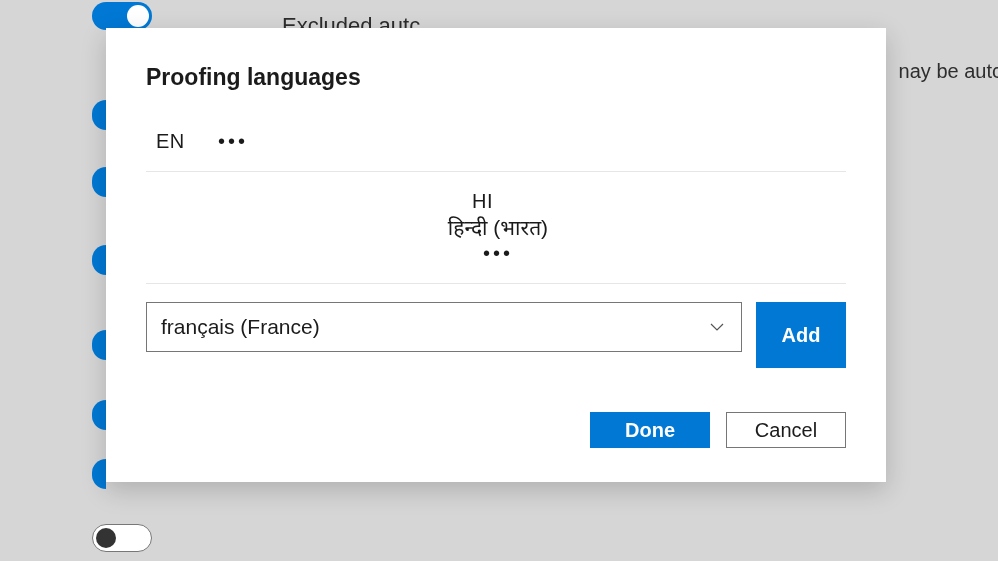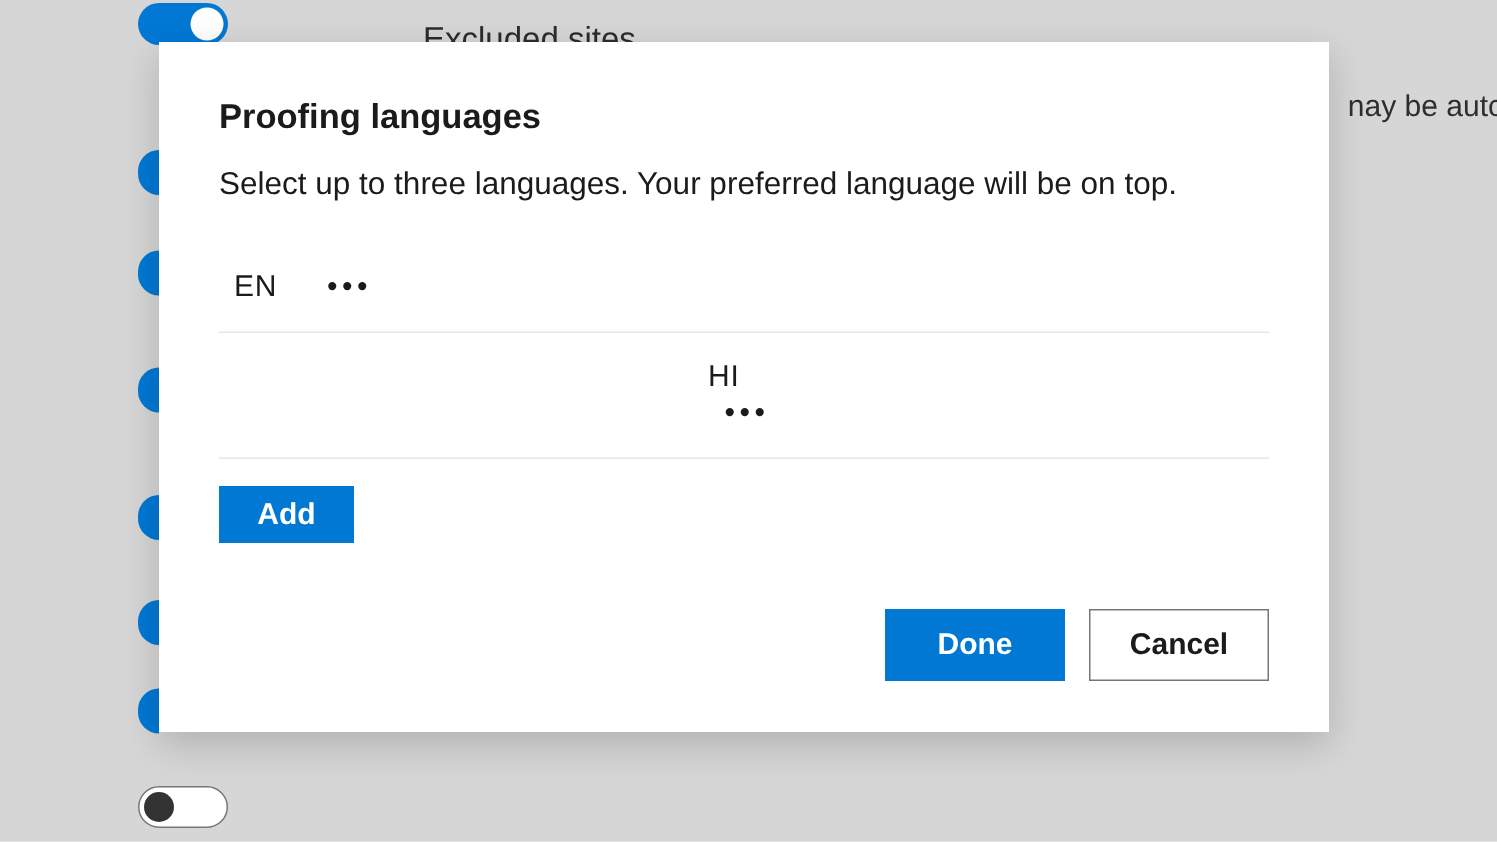--- a/index.html
+++ b/index.html
@@ -144,81 +144,89 @@
       flex: 1;
       font-size: 21px;
       color: #1b1b1b;
     }
     .chevron {
       display: inline-block;
     }
     .chevron svg { display: block; }
 
     .btn {
-      height: 38px;
+      height: 66px;
       min-width: 90px;
       padding: 0 22px;
       font-size: 20px;
       font-weight: 600;
       border: none;
       cursor: pointer;
       font-family: inherit;
     }
     .btn-primary {
       background: #0078d4;
       color: #fff;
     }
     .btn-secondary {
       background: #fff;
       color: #1b1b1b;
       border: 1px solid #767676;
-      font-weight: 700;
+      font-weight: 400;
     }
 
     .footer-row {
       display: flex;
       justify-content: flex-end;
       gap: 16px;
       margin-top: 44px;
     }
-    .footer-row .btn { min-width: 120px; height: 48px; }
+    .footer-row .btn { min-width: 120px; height: 36px; }
   </style>
 </head>
 <body>
 
 <div class="bg">
-  <div class="bg-heading">Excluded sites</div>
+  <div class="bg-heading">Excluded autc</div>
   <div class="bg-right-text">nay be autc</div>
 
   <div class="toggle-on" style="top:2px;"></div>
   <div class="bg-blue-sliver" style="top:100px;"></div>
   <div class="bg-blue-sliver" style="top:167px;"></div>
   <div class="bg-blue-sliver" style="top:245px;"></div>
   <div class="bg-blue-sliver" style="top:330px;"></div>
   <div class="bg-blue-sliver" style="top:400px;"></div>
   <div class="bg-blue-sliver" style="top:459px;"></div>
   <div class="toggle-off" style="top:524px;"></div>
 </div>
 
 <div class="dialog">
   <h2 class="dialog-title">Proofing languages</h2>
-  <p class="dialog-subtitle">Select up to three languages. Your preferred language will be on top.</p>
 
   <div class="lang-list">
     <div class="lang-row">
       <span class="lang-code">EN</span>
       <button class="more-btn">•••</button>
     </div>
     <div class="lang-row">
       <span class="lang-code">HI</span>
+      <span class="lang-name">हिन्दी (भारत)</span>
       <button class="more-btn">•••</button>
     </div>
   </div>
 
   <div class="add-row">
+    <div class="select-wrap">
+      <span class="select-text">français (France)</span>
+      <span class="chevron">
+        <svg width="20" height="20" viewBox="0 0 20 20">
+            <path d="M4 7 L10 13 L16 7" stroke="#555" stroke-width="1.2" fill="none"></path>
+          </svg>
+      </span>
+    </div>
     <button class="btn btn-primary">Add</button>
   </div>
 
   <div class="footer-row">
     <button class="btn btn-primary">Done</button>
     <button class="btn btn-secondary">Cancel</button>
   </div>
 </div>
 
 </body></html>

